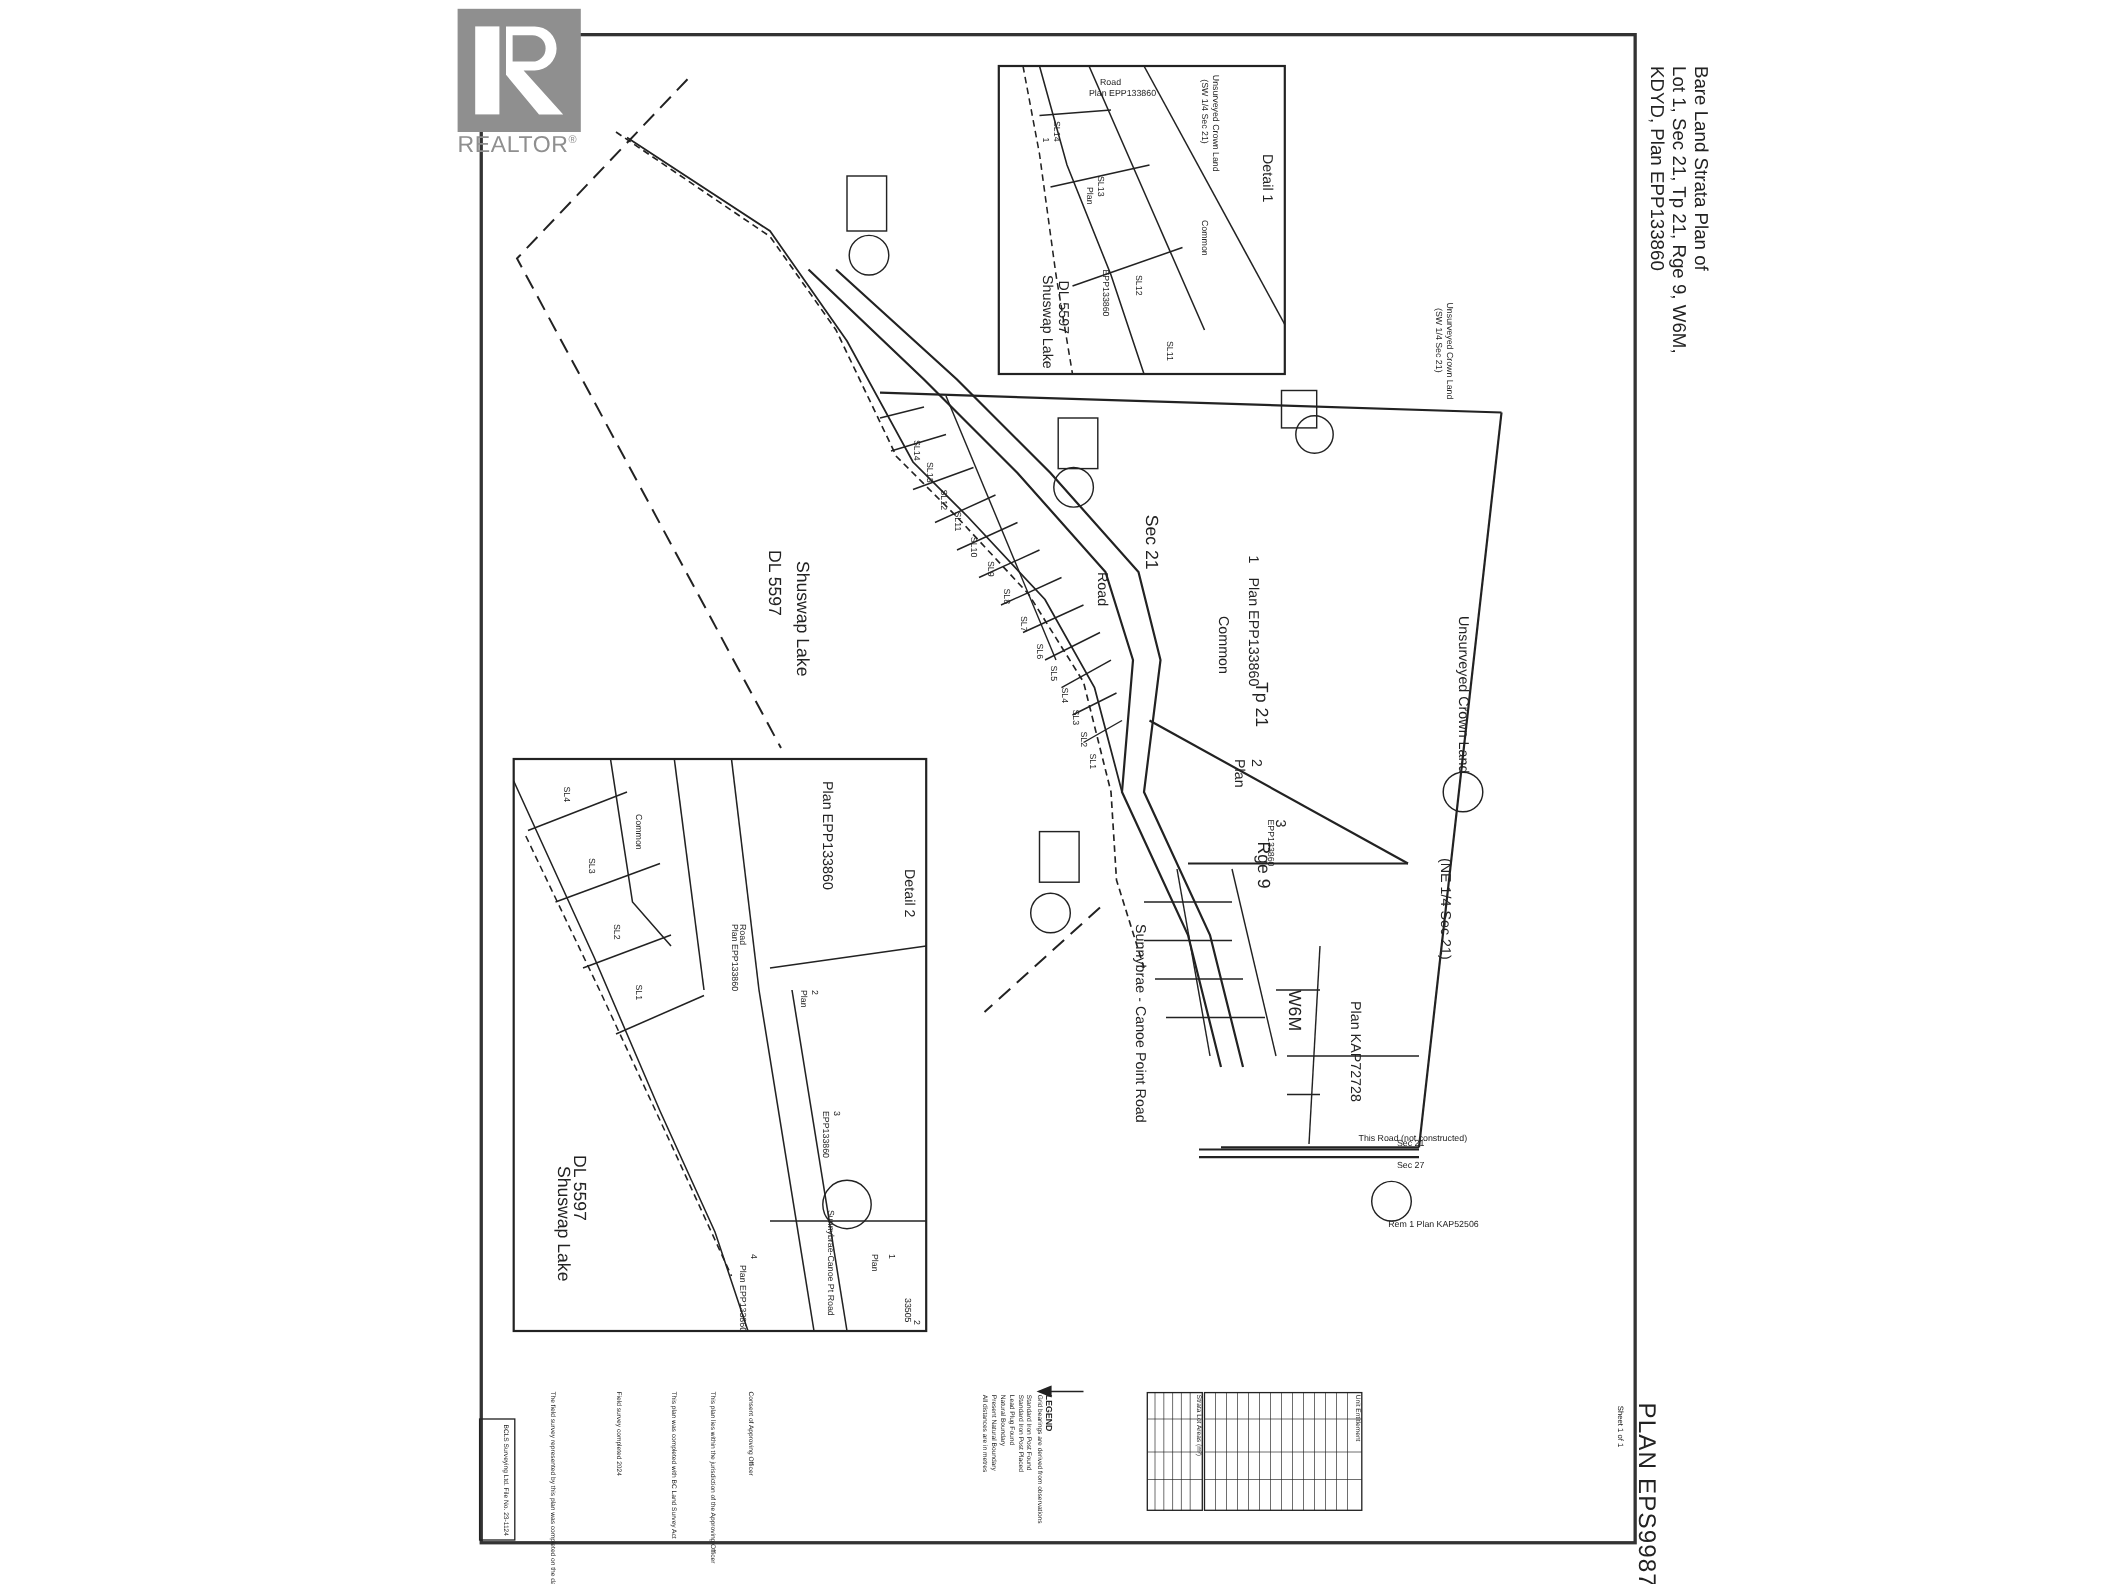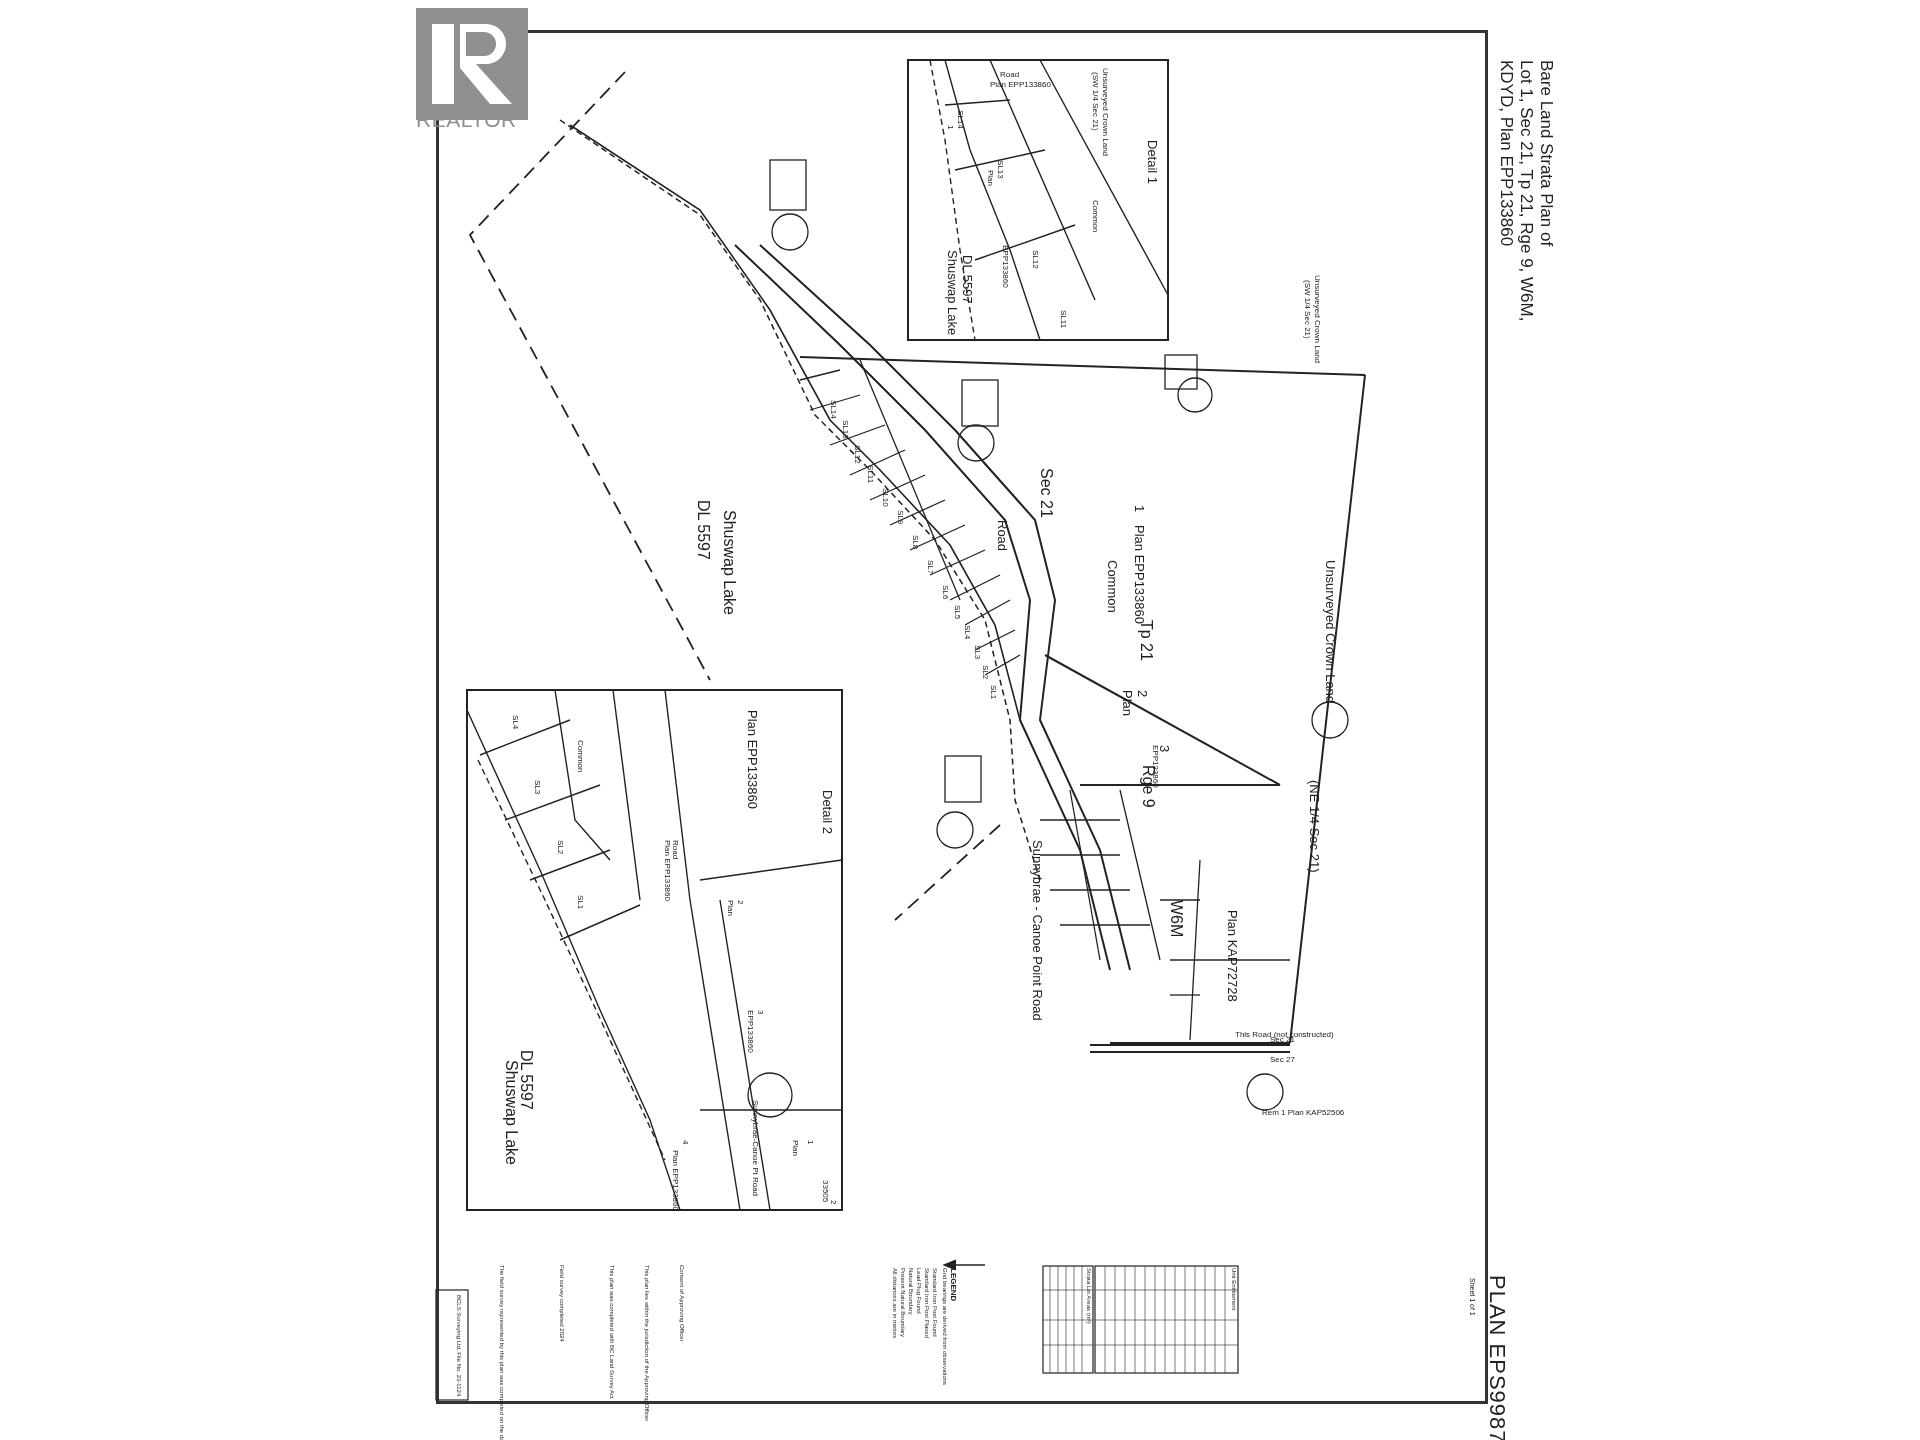--- a/index.html
+++ b/index.html
@@ -9,21 +9,21 @@
   .rot { position:absolute; transform-origin:0 0; transform:rotate(90deg); white-space:nowrap; }
   .title-block { left:1486px; top:60px; font-size:17px; line-height:20px; color:#222; }
   .plan-no { left:1486px; top:1275px; font-size:22px; letter-spacing:1px; color:#222; }
   .sheet-no { left:1468px; top:1278px; font-size:7px; }
   .lbl { position:absolute; transform-origin:0 0; transform:rotate(90deg); white-space:nowrap; color:#222; }
   .lbl.s { font-size:8px; }
   .lbl.m { font-size:13px; }
   .lbl.l { font-size:16px; }
   .realtor { position:absolute; left:416px; top:8px; width:114px; height:114px; }
   .realtor-box { position:absolute; left:0; top:0; width:112px; height:112px; background:#8f8f8f; }
-  .realtor-word { position:absolute; left:416px; top:108px; font-size:21px; color:#8f8f8f; letter-spacing:0.5px; }
+  .realtor-word { position:absolute; left:416px; top:120px; font-size:21px; color:#8f8f8f; letter-spacing:0.5px; }
   .notes .lbl { font-size:6px; line-height:7px; }
 </style>
 </head>
 <body>
 
 <div class="sheet"></div>
 
 <svg class="plan" viewBox="0 0 1920 1440">
   <g fill="none" stroke="#222" stroke-width="2">
 

